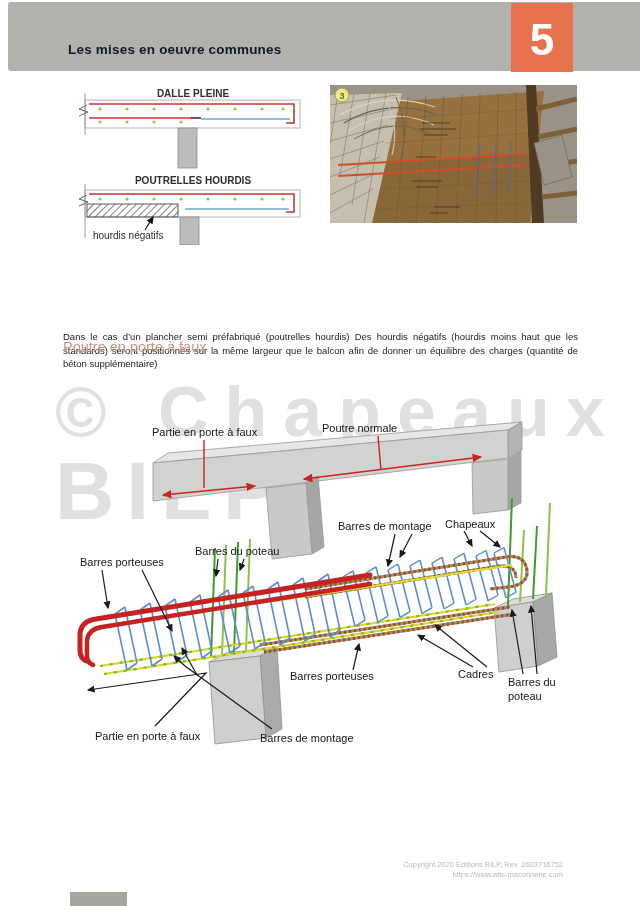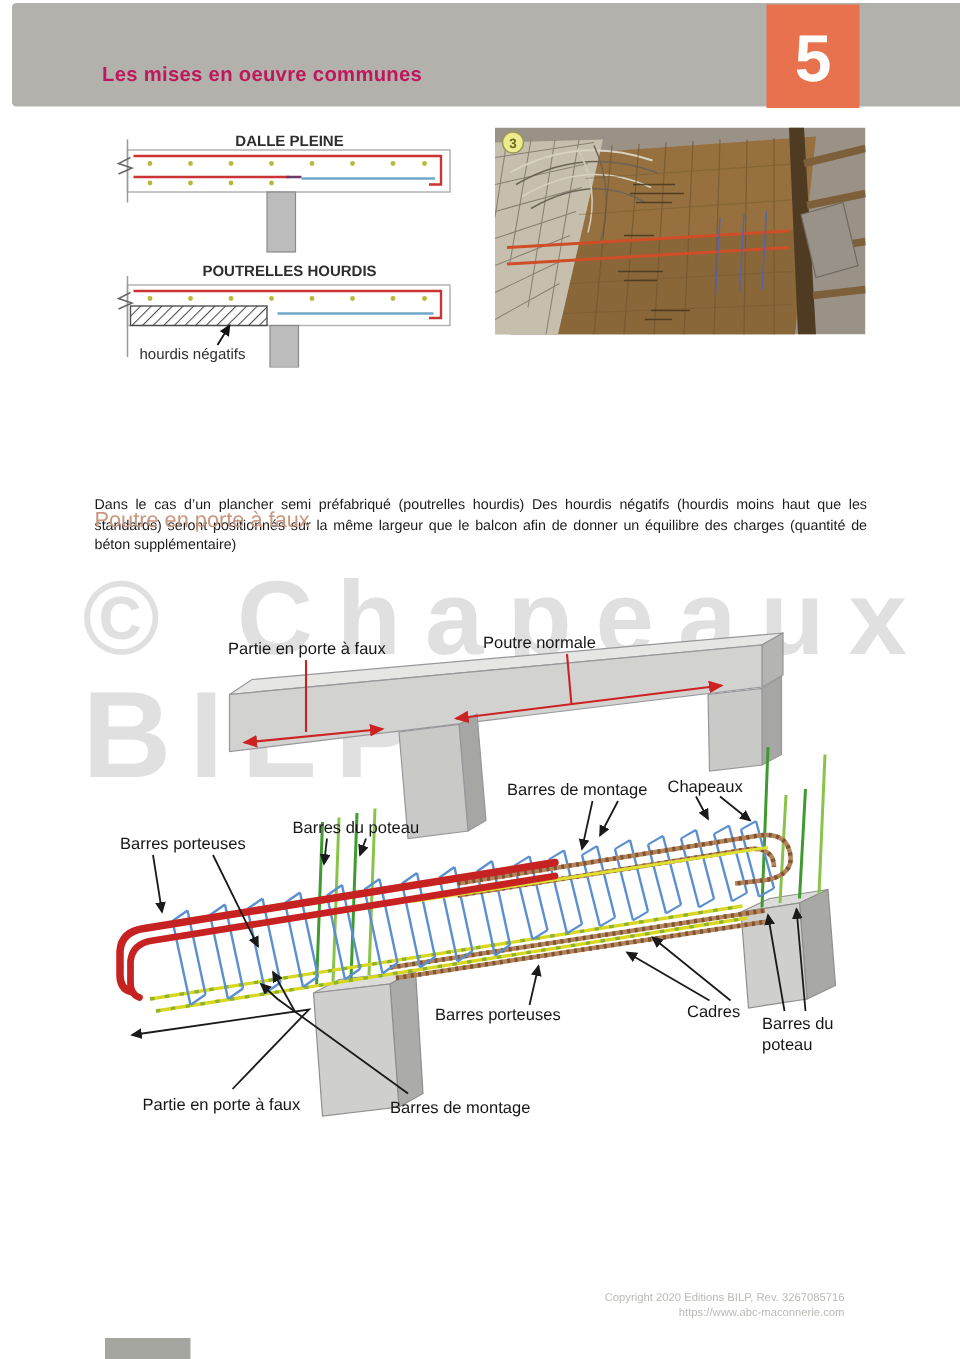--- a/index.html
+++ b/index.html
@@ -2,21 +2,21 @@
 <html><head>
 <meta charset="utf-8">
 <style>
   html,body{margin:0;padding:0;background:#ffffff;}
   .page{position:relative;width:640px;height:906px;background:#fff;overflow:hidden;
         font-family:"Liberation Sans",sans-serif;}
   
   .header-bar{position:absolute;left:8px;top:2px;width:632px;height:69px;
               background:#b2b1ac;border-radius:3px 0 0 3px;}
   .header-title{position:absolute;left:68px;top:42px;font-size:13.5px;font-weight:bold;
-                color:#be185d;letter-spacing:.2px;}
+                color:#0f172a;letter-spacing:.2px;}
   .chapter-box{position:absolute;left:511px;top:3px;width:62px;height:69px;background:#e8714e;
                display:flex;align-items:center;justify-content:center;}
   .chapter-num{color:#fdfdfb;font-size:44px;font-weight:bold;line-height:1;padding-top:4px;}
   
   .wm{position:absolute;z-index:0;font-weight:bold;color:#c7c7c7;opacity:.55;white-space:nowrap;}
   .wm1{left:55px;top:372px;font-size:70px;letter-spacing:16px;}
   .wm2{left:55px;top:444px;font-size:82px;letter-spacing:12px;}
   
   .para{position:absolute;left:63px;width:515px;font-size:9.5px;line-height:13.5px;
         color:#1c1c1c;text-align:justify;z-index:2;}
@@ -313,17 +313,17 @@
       <text class="dlabel" x="448" y="292">poteau</text>
       <text class="dlabel" x="35" y="332">Partie en porte à faux</text>
       <text class="dlabel" x="200" y="334">Barres de montage</text>
     </g>
   </svg>
 
   <div class="page-num-box">
     <span class="page-num">190</span>
   </div>
   <div class="copyright">
-    <div>Copyright 2020 Editions BILP, Rev. 3267085716</div>
+    <div>Copyright 2020 Editions BILP, Rev. 2603716752</div>
     <div>https://www.abc-maconnerie.com</div>
   </div>
 
 </div>
 
 </body></html>

